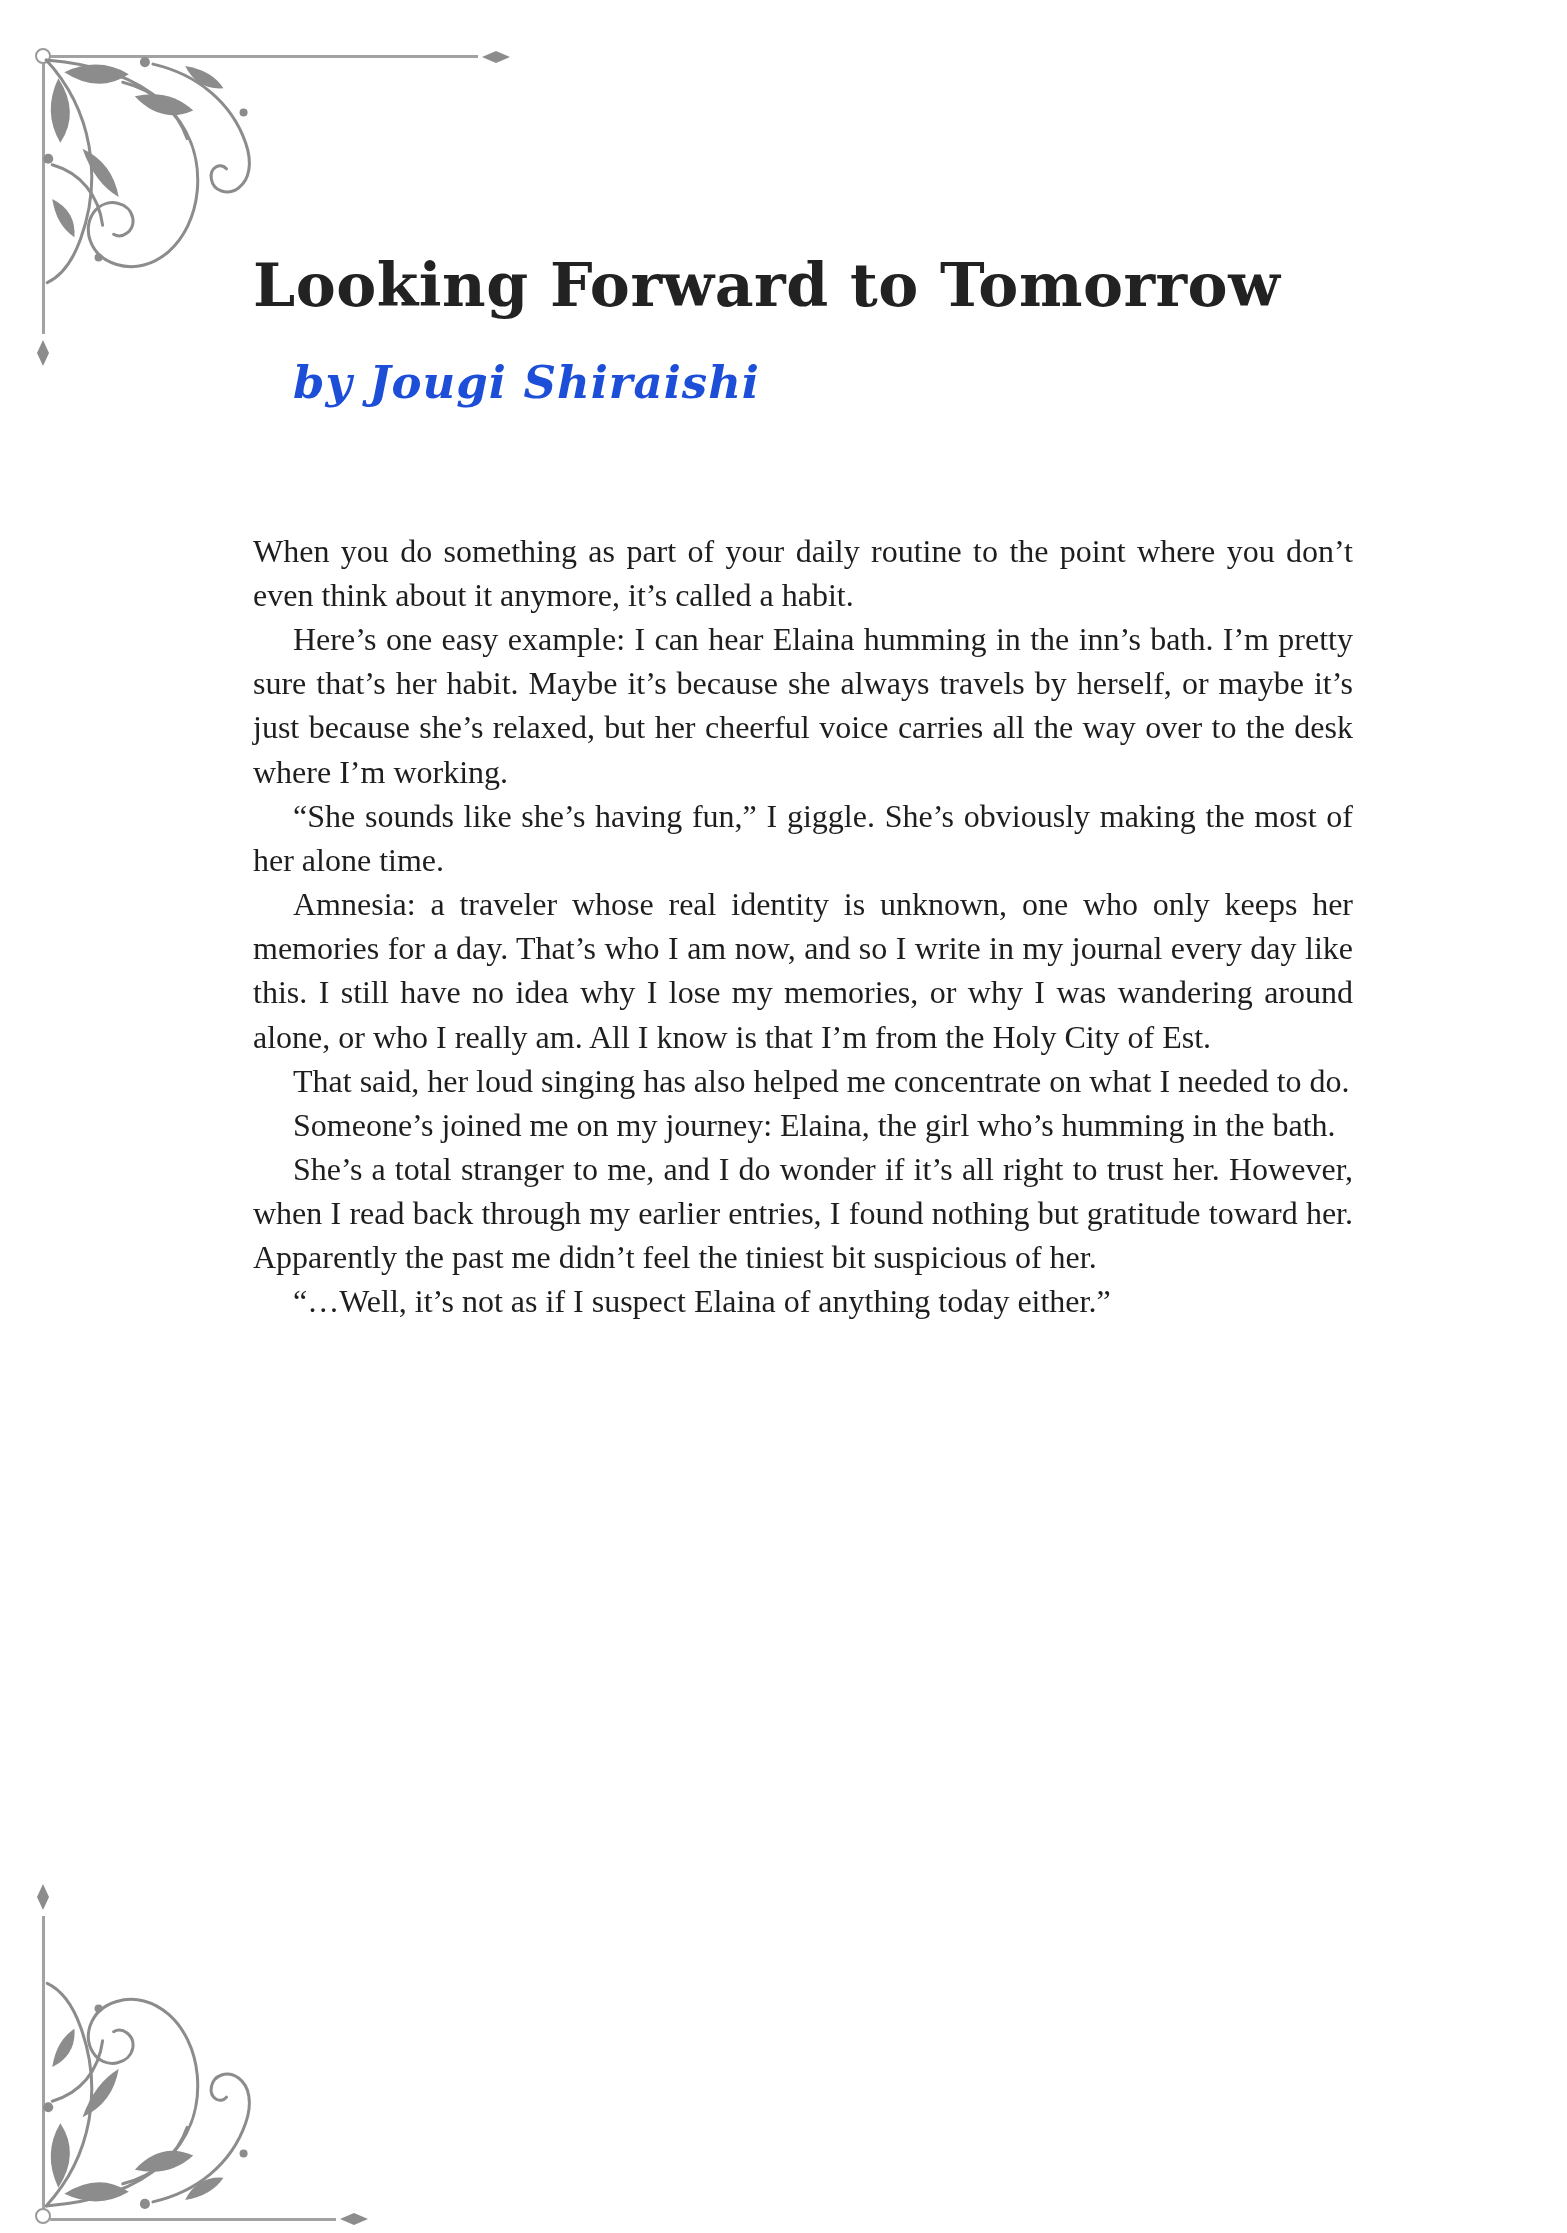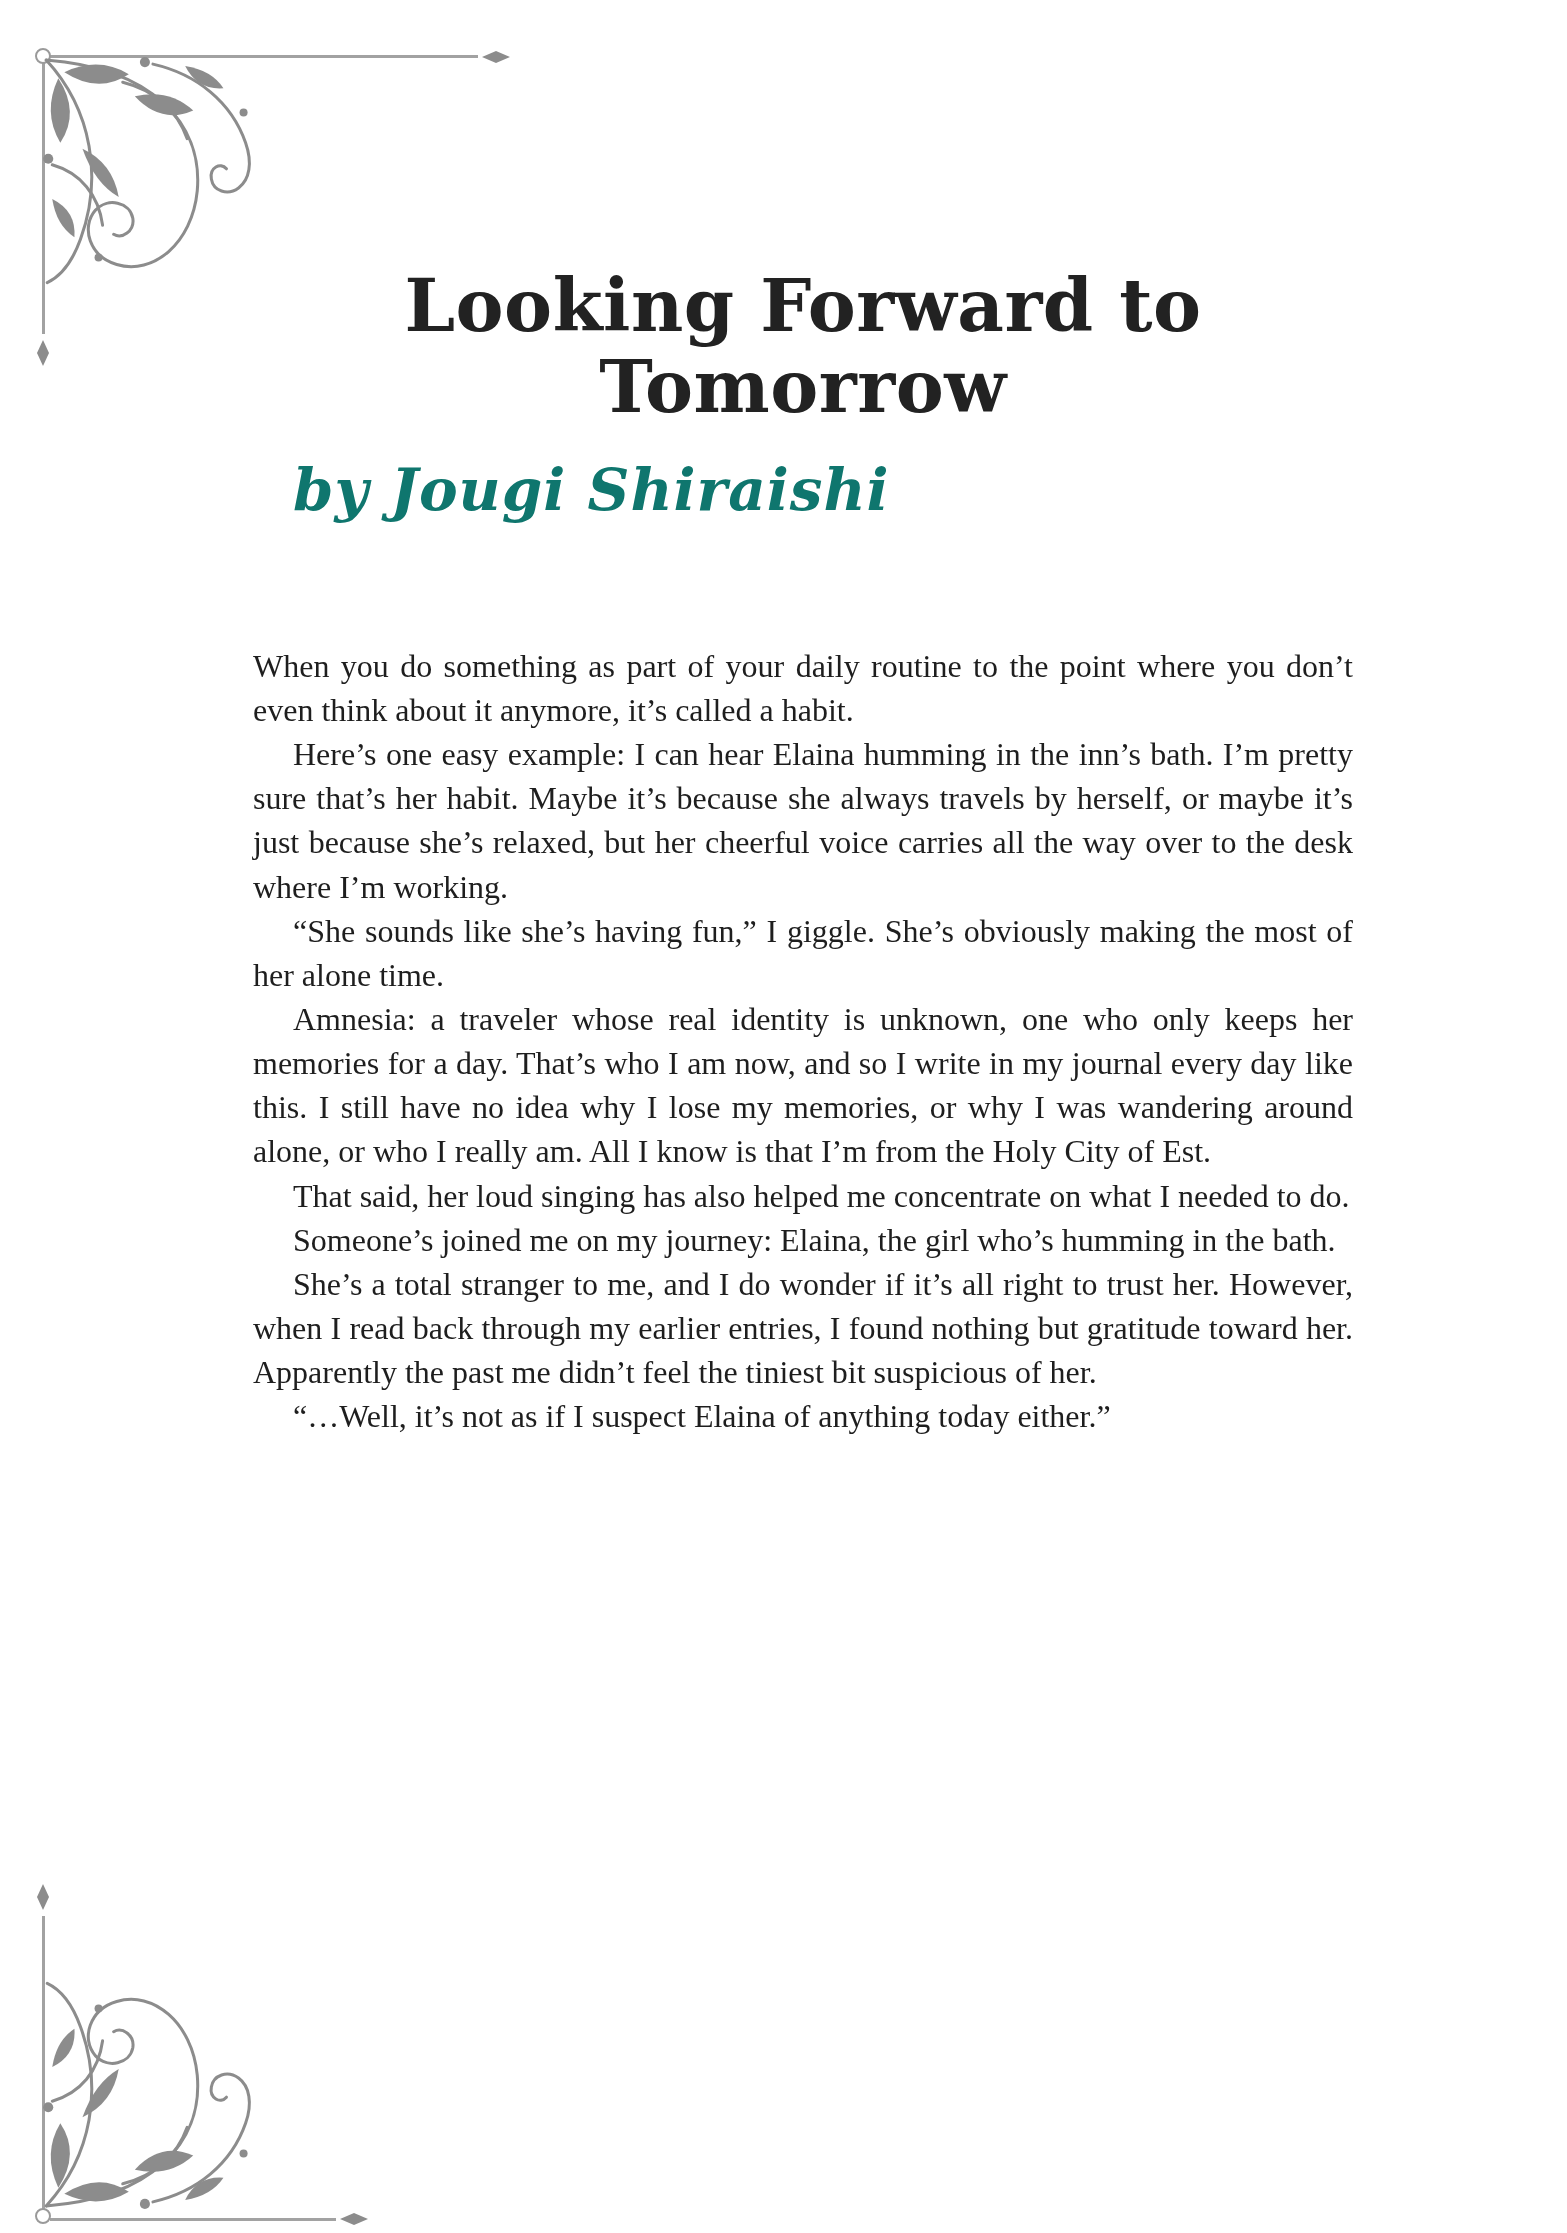--- a/index.html
+++ b/index.html
@@ -60,36 +60,35 @@
   .ornament-bottom { top: 1926px; transform: scaleY(-1); }
 
   
   .content {
     position: absolute;
     left: 253px;
     top: 252px;
     width: 1100px;
   }
   .title {
-    margin: 13px;
+    margin: 0;
     font-family: "DejaVu Serif", serif;
     font-weight: 700;
-    font-size: 72px;
+    font-size: 60px;
     line-height: 1.13;
     letter-spacing: 0.5px;
     color: #222222;
-    text-align: center;
   }
   .byline {
-    margin: 28px 0 0 40px;
+    margin: 36px 0 0 40px;
     font-family: "DejaVu Serif", serif;
     font-style: italic;
     font-weight: 600;
-    font-size: 58px;
-    color: #0f766e;
+    font-size: 45px;
+    color: #1d4ed8;
     letter-spacing: 1px;
   }
   .body-text {
     margin-top: 120px;
     font-size: 32px;
     line-height: 1.38;
     text-align: justify;
     color: #1e1e1e;
   }
   .body-text p {

